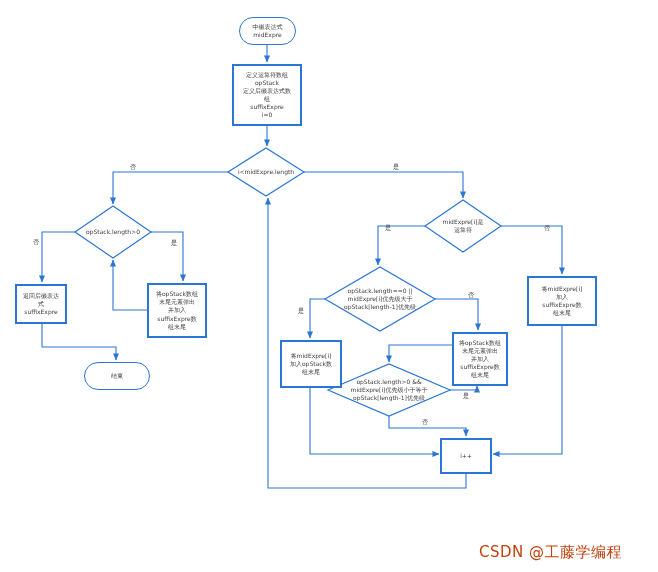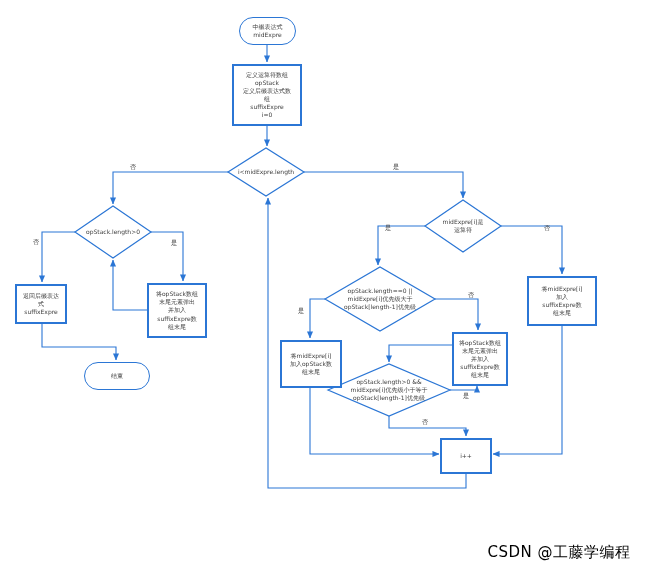--- a/index.html
+++ b/index.html
@@ -7,22 +7,22 @@
          font-family:"DejaVu Sans",sans-serif;}
   .stage svg{position:absolute;left:0;top:0;}
   .node{position:absolute;box-sizing:border-box;background:#fff;border:2px solid #2b76d5;
         display:flex;align-items:center;justify-content:center;text-align:center;
         font-size:6px;line-height:1.35;color:#3d3d3d;white-space:pre-line;}
   .pill{border-radius:14px;border-width:1.5px;}
   .dtext{position:absolute;box-sizing:border-box;display:flex;align-items:center;justify-content:center;
          text-align:center;font-size:6px;line-height:1.3;color:#3d3d3d;white-space:pre-line;}
   .elabel{position:absolute;width:14px;height:9px;line-height:9px;font-size:6.5px;
           color:#4a4a4a;text-align:center;}
-  .watermark{position:absolute;left:468px;top:543px;width:182px;text-align:center;
-             font-size:15px;color:#000000;letter-spacing:.5px;}
+  .watermark{position:absolute;left:440px;top:543px;width:182px;text-align:right;
+             font-size:15px;color:#c2410c;letter-spacing:.5px;}
 </style>
 </head>
 <body>
 
 <div class="stage">
 
   <svg width="658" height="572" viewBox="0 0 658 572">
     <defs>
       <marker id="arw" viewBox="0 0 8 8" refX="7.5" refY="4" markerWidth="7" markerHeight="7" markerUnits="userSpaceOnUse" orient="auto-start-reverse">
         <path d="M0,0.5 L8,4 L0,7.5 z" fill="#2b76d5"></path>

